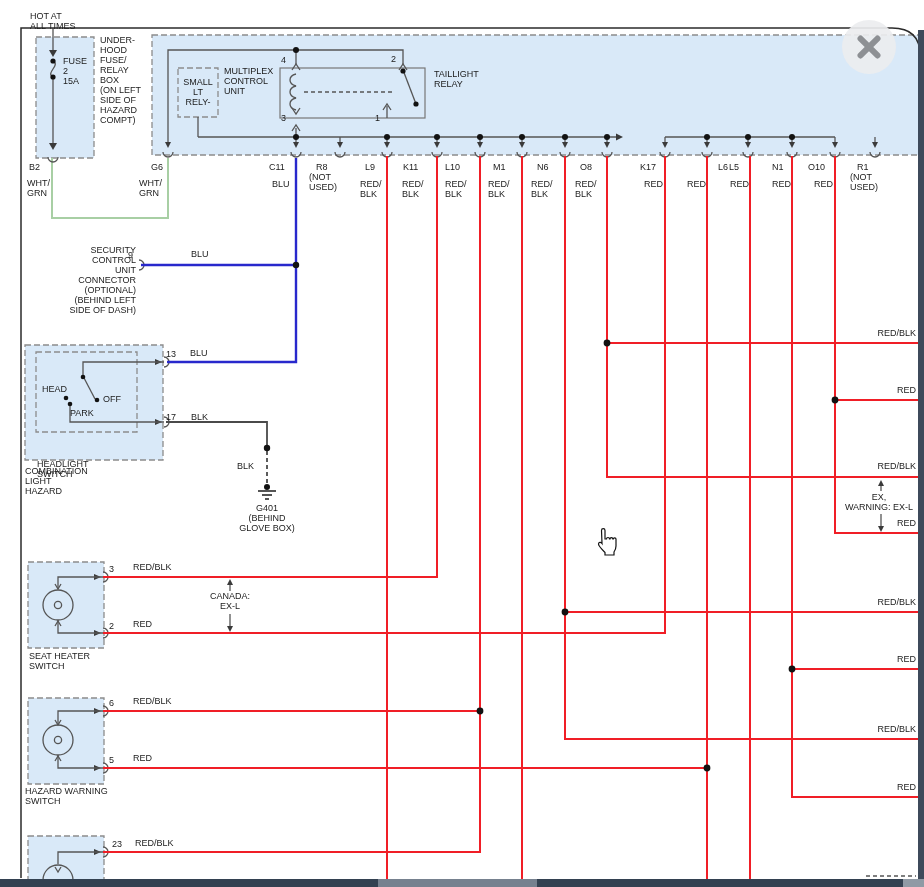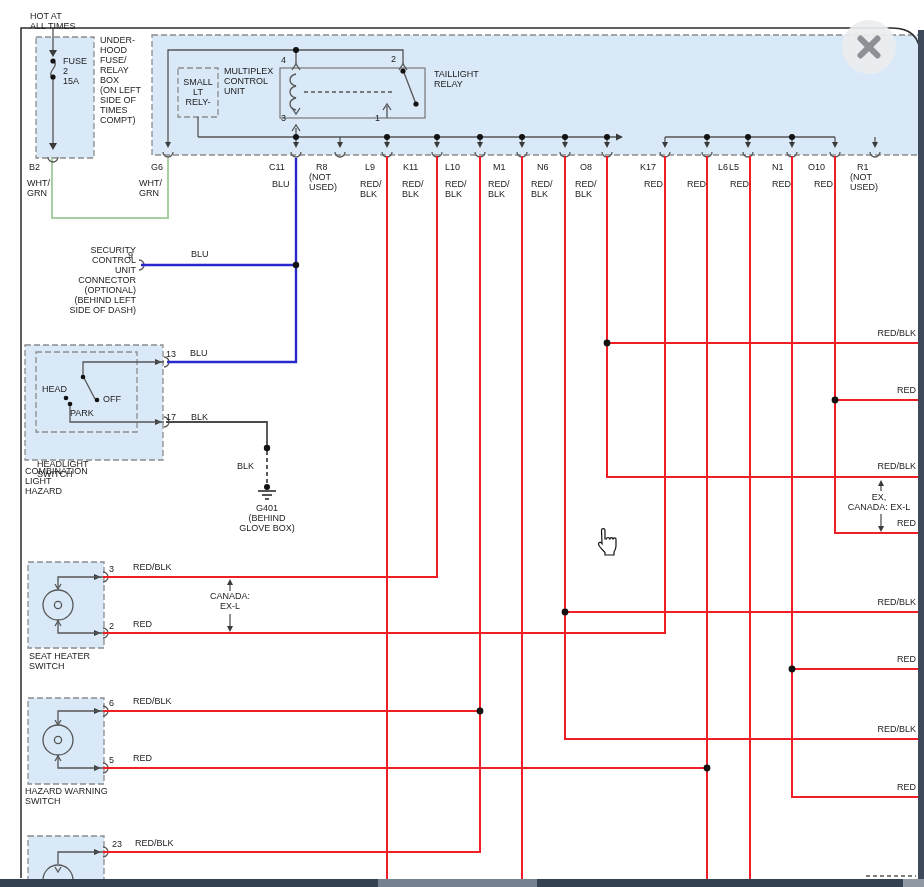--- a/index.html
+++ b/index.html
@@ -269,21 +269,21 @@
 <span class="L" style="left:63px;top:56px">FUSE
 2
 15A</span>
 <span class="L" style="left:100px;top:35px">UNDER-
 HOOD
 FUSE/
 RELAY
 BOX
 (ON LEFT
 SIDE OF
-TIMES
+HAZARD
 COMPT)</span>
 <span class="L C" style="left:178px;top:77px;width:40px">SMALL
 LT
 RELY-</span>
 <span class="L" style="left:224px;top:66px">MULTIPLEX
 CONTROL
 UNIT</span>
 <span class="L" style="left:434px;top:69px">TAILLIGHT
 RELAY</span>
 <span class="L" style="left:281px;top:55px">4</span>
@@ -383,21 +383,21 @@
 
 <span class="L R" style="left:838px;top:328px;width:78px">RED/BLK</span>
 <span class="L R" style="left:838px;top:385px;width:78px">RED</span>
 <span class="L R" style="left:838px;top:461px;width:78px">RED/BLK</span>
 <span class="L R" style="left:838px;top:518px;width:78px">RED</span>
 <span class="L R" style="left:838px;top:597px;width:78px">RED/BLK</span>
 <span class="L R" style="left:838px;top:654px;width:78px">RED</span>
 <span class="L R" style="left:838px;top:724px;width:78px">RED/BLK</span>
 <span class="L R" style="left:838px;top:782px;width:78px">RED</span>
 <span class="L C" style="left:843px;top:492px;width:72px">EX,
-CANADA: EX-L</span>
+WARNING: EX-L</span>
 
 <div id="closeBtn">
   <div class="bar b1"></div>
   <div class="bar b2"></div>
 </div>
 
 <div style="position:absolute;left:0;top:879px;width:924px;height:8px;background:#334151">
   <div style="position:absolute;left:378px;top:0;width:159px;height:8px;background:#76818f"></div>
   <div style="position:absolute;left:903px;top:0;width:21px;height:8px;background:#909aa5"></div>
 </div>

